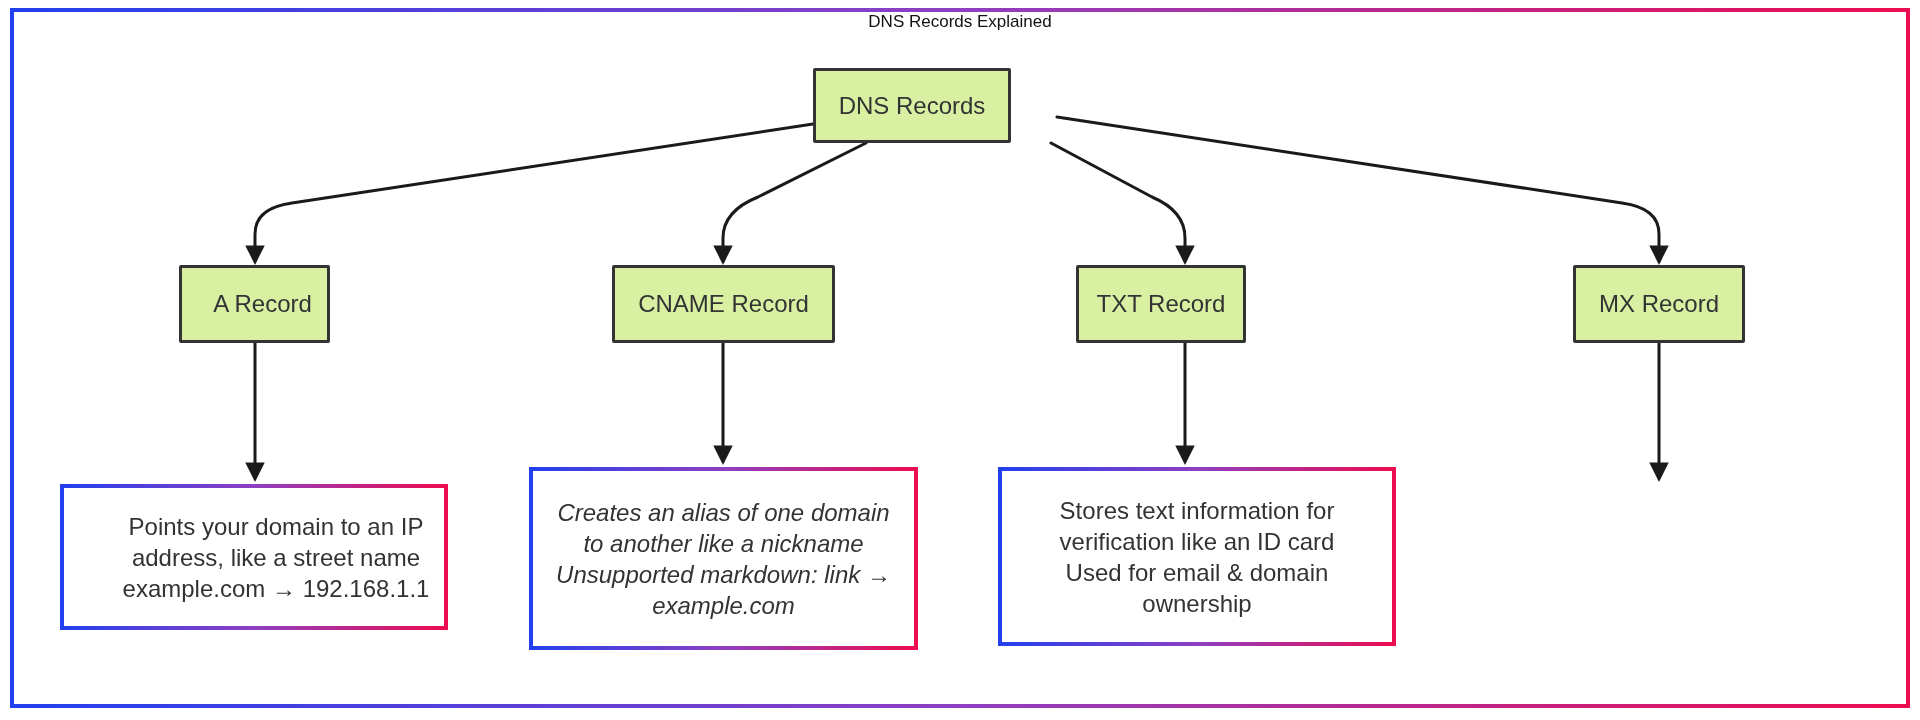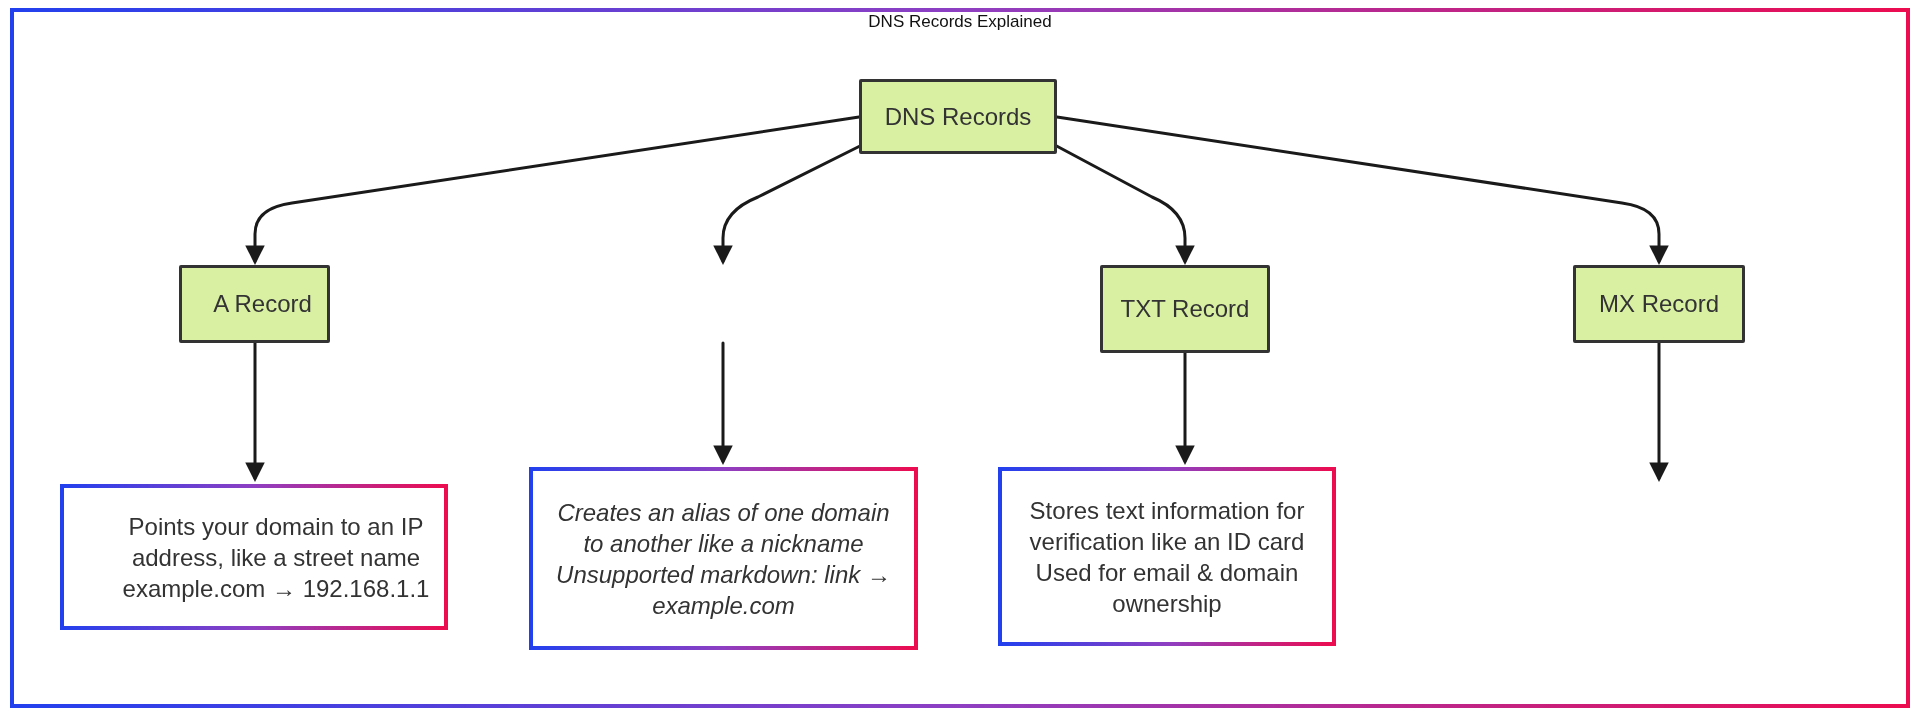--- a/index.html
+++ b/index.html
@@ -46,43 +46,43 @@
     box-sizing: border-box;
     background: var(--node-fill);
     border: 3px solid var(--node-border);
     border-radius: 2px;
     display: flex;
     align-items: center;
     justify-content: center;
     font-size: 24px;
     color: var(--text);
   }
-  #node-root  { left: 859px;  top: 68px;  width: 198px; height: 75px; margin-top: 11px; }
+  #node-root  { left: 813px;  top: 68px;  width: 198px; height: 75px; }
   #node-a     { left: 179px;  top: 265px; width: 151px; height: 78px; padding-left: 16px; }
   #node-cname { left: 612px;  top: 265px; width: 223px; height: 78px; }
-  #node-txt   { left: 1100px; top: 265px; width: 170px; height: 88px; }
+  #node-txt   { left: 1076px; top: 265px; width: 170px; height: 78px; }
   #node-mx    { left: 1573px; top: 265px; width: 172px; height: 78px; }
   .desc {
     position: absolute;
     box-sizing: border-box;
     background: #ffffff;
     border: 4px solid;
     border-image: linear-gradient(90deg, var(--gradient-start), var(--gradient-mid), var(--gradient-end)) 1;
     display: flex;
     align-items: center;
     justify-content: center;
     text-align: center;
     white-space: pre-line;
     font-size: 24px;
     line-height: 31px;
     color: var(--text);
   }
   #desc-a     { left: 60px;   top: 484px; width: 388px; height: 146px; padding-left: 44px; }
   #desc-cname { left: 529px;  top: 467px; width: 389px; height: 183px; font-style: italic; }
-  #desc-txt   { left: 998px;  top: 467px; width: 338px; height: 179px; }
+  #desc-txt   { left: 998px;  top: 467px; width: 398px; height: 179px; }
   #desc-mx    { left: 1468px; top: 484px; width: 384px; height: 144px; }
 </style>
 </head>
 <body>
 
 <div class="canvas">
 
   <div class="frame"></div>
 
   <div class="title">DNS Records Explained</div>
@@ -103,20 +103,23 @@
     <path class="edge-path" d="M 1659 343 L 1659 478" marker-end="url(#arrowhead)"></path>
   </svg>
 
   <div class="node" id="node-root">
     <span>DNS Records</span>
   </div>
 
   <div class="node" id="node-a">
     <span>A Record</span>
   </div>
+  <div class="node" id="node-cname">
+    <span>CNAME Record</span>
+  </div>
   <div class="node" id="node-txt">
     <span>TXT Record</span>
   </div>
   <div class="node" id="node-mx">
     <span>MX Record</span>
   </div>
 
   <div class="desc" id="desc-a">
     <span>Points your domain to an IP
 address, like a street name

